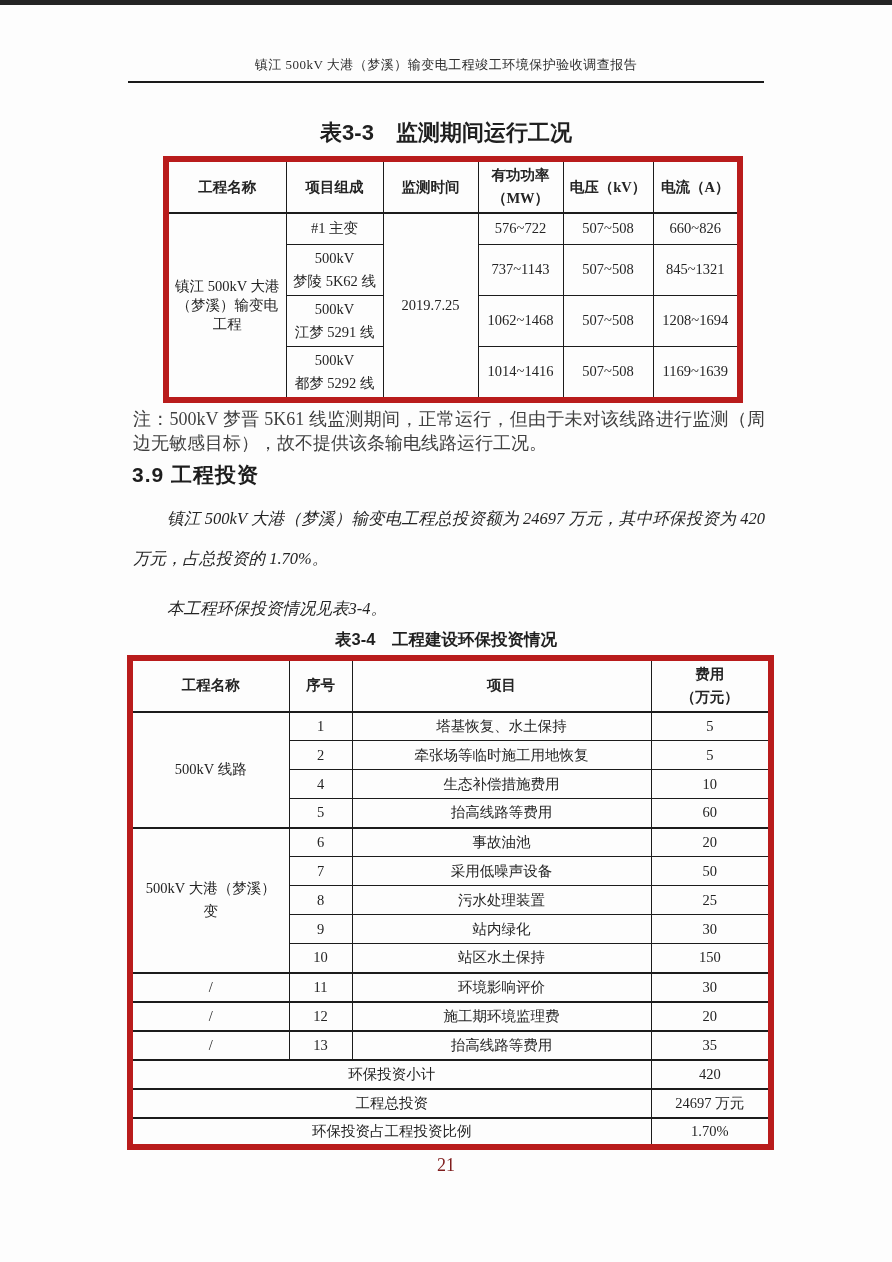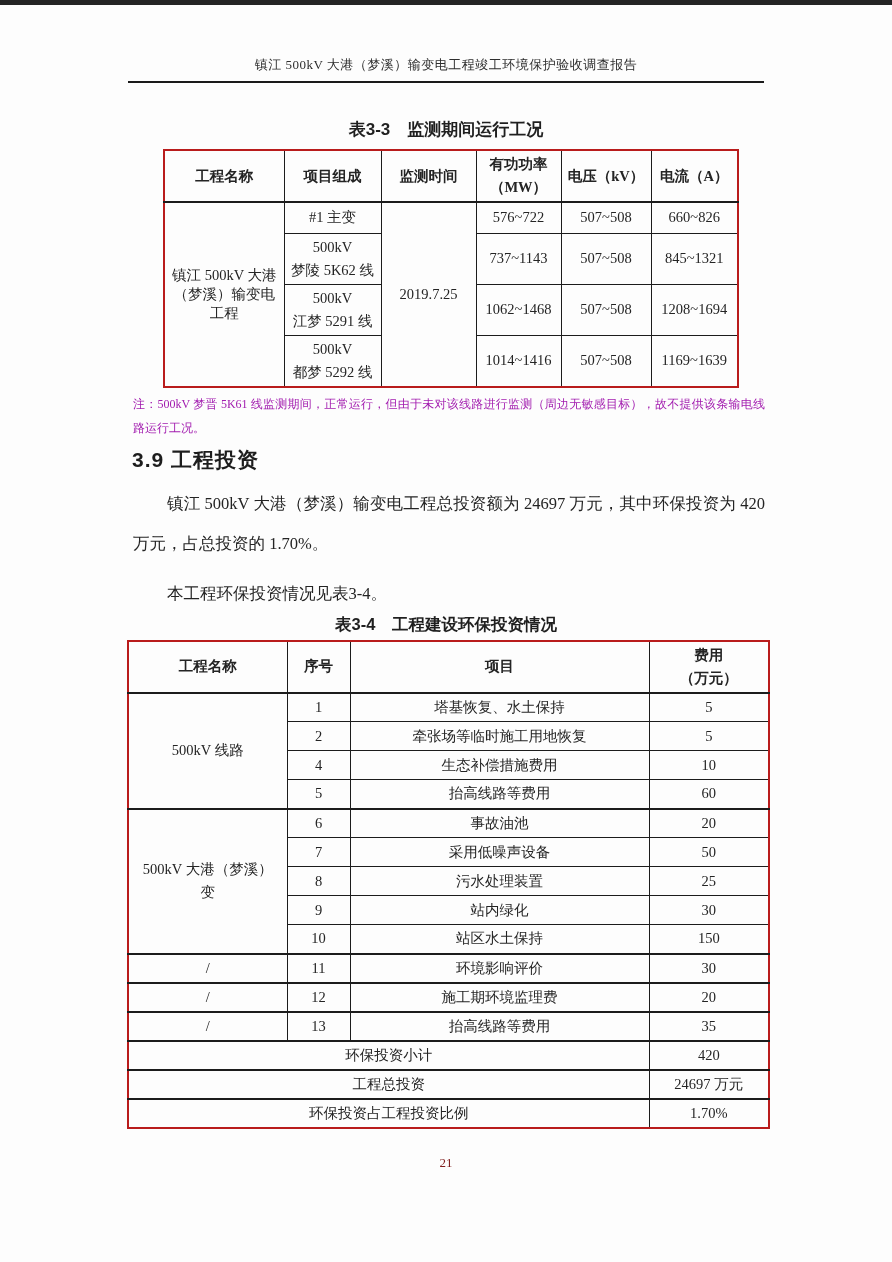--- a/index.html
+++ b/index.html
@@ -25,26 +25,26 @@
   .header-rule {
     width: 636px; margin: 7px auto 0;
     border-bottom: 2px solid #1a1a1a;
   }
   .table-title {
     text-align: center;
     font-family: "Liberation Sans", "DejaVu Sans", sans-serif;
     font-weight: bold;
     color: #1f1f1f;
   }
-  .t33-title { margin-top: 35px; font-size: 17px; }
+  .t33-title { margin-top: 35px; font-size: 22px; }
   .t34-title { margin-top: 0px; font-size: 16.5px; }
   table {
     border-collapse: collapse;
     table-layout: fixed;
-    border: 2px solid #b91c1c;
+    border: 6px solid #b91c1c;
   }
   .t33 { margin: 8px 0 0 163px; width: 574px; }
   .t34 { margin: 4px 0 0 127px; width: 641px; }
   th, td {
     border: 1px solid #1c1c1c;
     text-align: center;
     vertical-align: middle;
     font-size: 14.5px;
     padding: 2px 5px;
     color: #242424;
@@ -53,47 +53,47 @@
   .t33 thead tr { height: 50px; }
   .t33 tbody tr { height: 31px; }
   .t33 tbody tr.sub-row { height: 44px; }
   .t34 thead tr { height: 49px; }
   .t34 tbody tr { height: 29px; }
   .multiline { white-space: pre-line; line-height: 23px; margin-left: 24px; }
   .wrap-cell { line-height: 19px; }
   .group-start td { border-top-width: 2px; }
   .note {
     margin: 4px 127px 0 133px;
-    font-size: 12px;
+    font-size: 18px;
     line-height: 24px;
     text-align: justify;
-    color: #a21caf;
+    color: #404040;
   }
   .section-heading {
     margin: 6px 0 0 132px;
     font-family: "Liberation Sans", "DejaVu Sans", sans-serif;
     font-size: 21px;
     font-weight: bold;
     letter-spacing: 1px;
     color: #1d1d1d;
   }
   .body-para {
     margin: 10px 127px 0 133px;
     font-size: 16.5px;
     line-height: 40px;
     text-align: justify;
     color: #242424;
   }
-  .indent { text-indent: 34px; }
+  .indent { text-indent: 34px; font-style: italic; }
   .page-number {
     position: absolute;
     top: 1155px; left: 0;
     width: 892px;
     text-align: center;
-    font-size: 13px;
+    font-size: 18px;
     color: #7f1d1d;
   }
 </style>
 </head>
 <body>
 
 <div class="top-scan-bar"></div>
 
 <header>
   <div class="header-title">镇江 500kV 大港（梦溪）输变电工程竣工环境保护验收调查报告</div>

